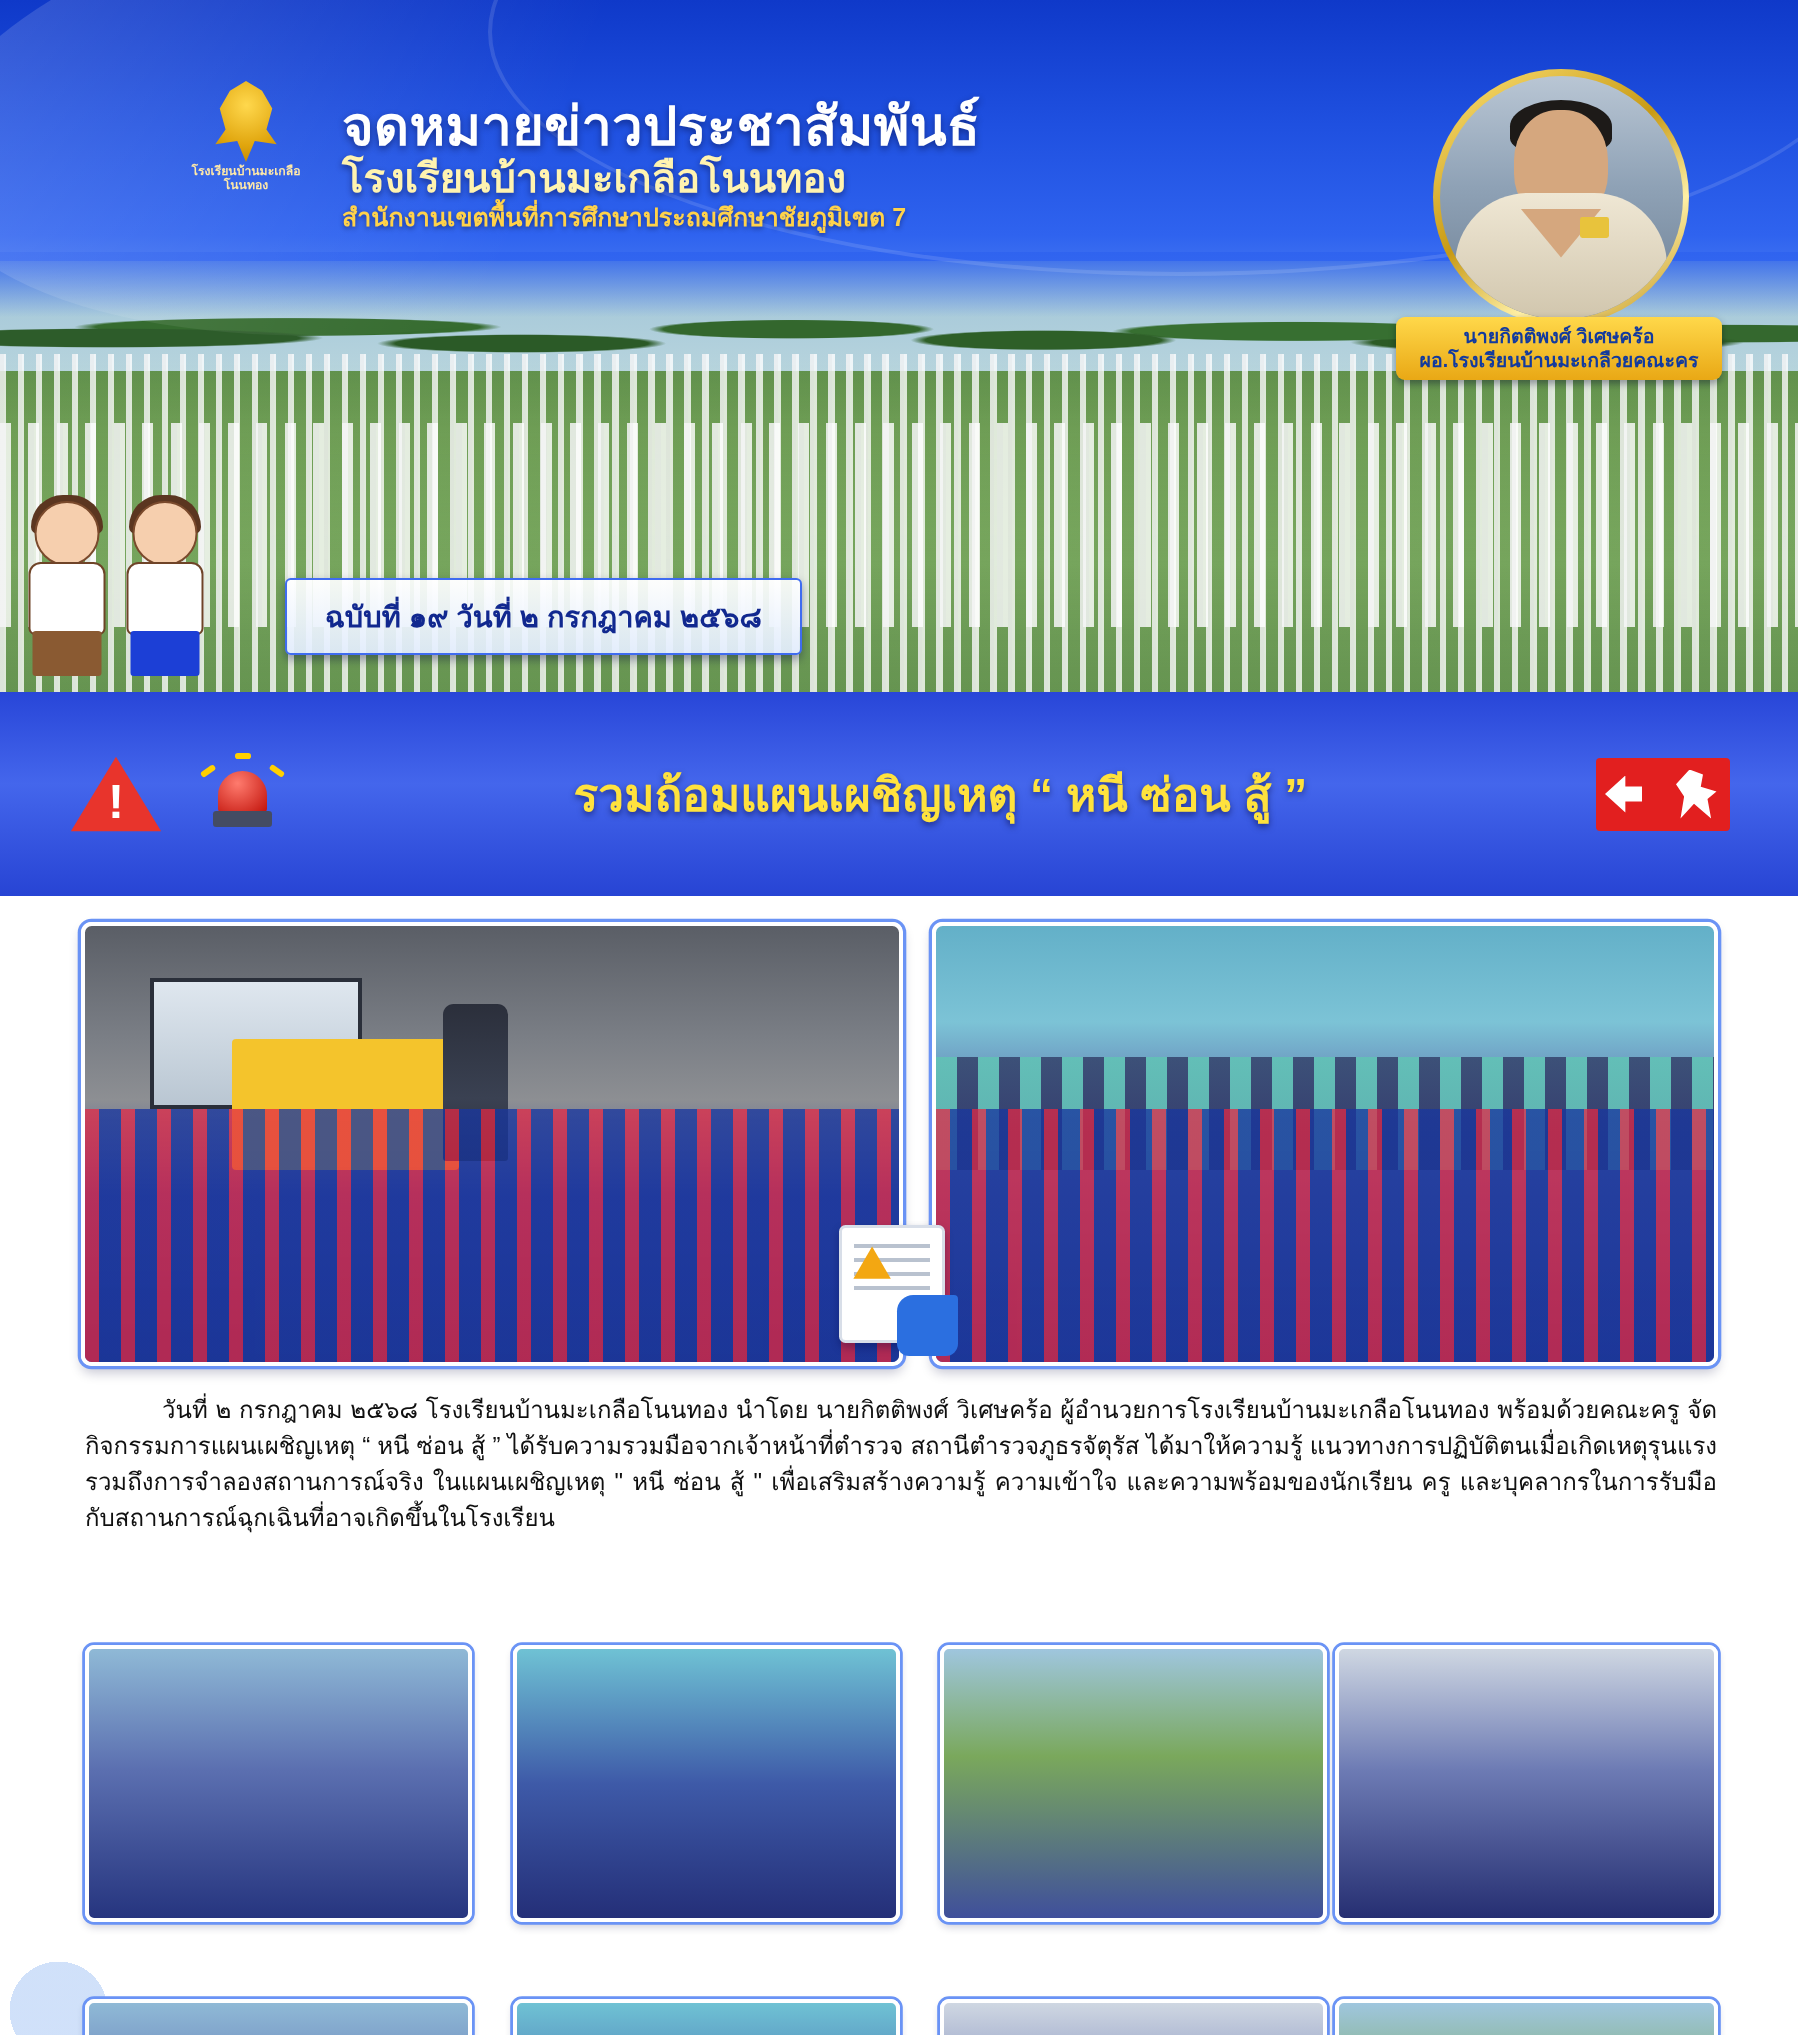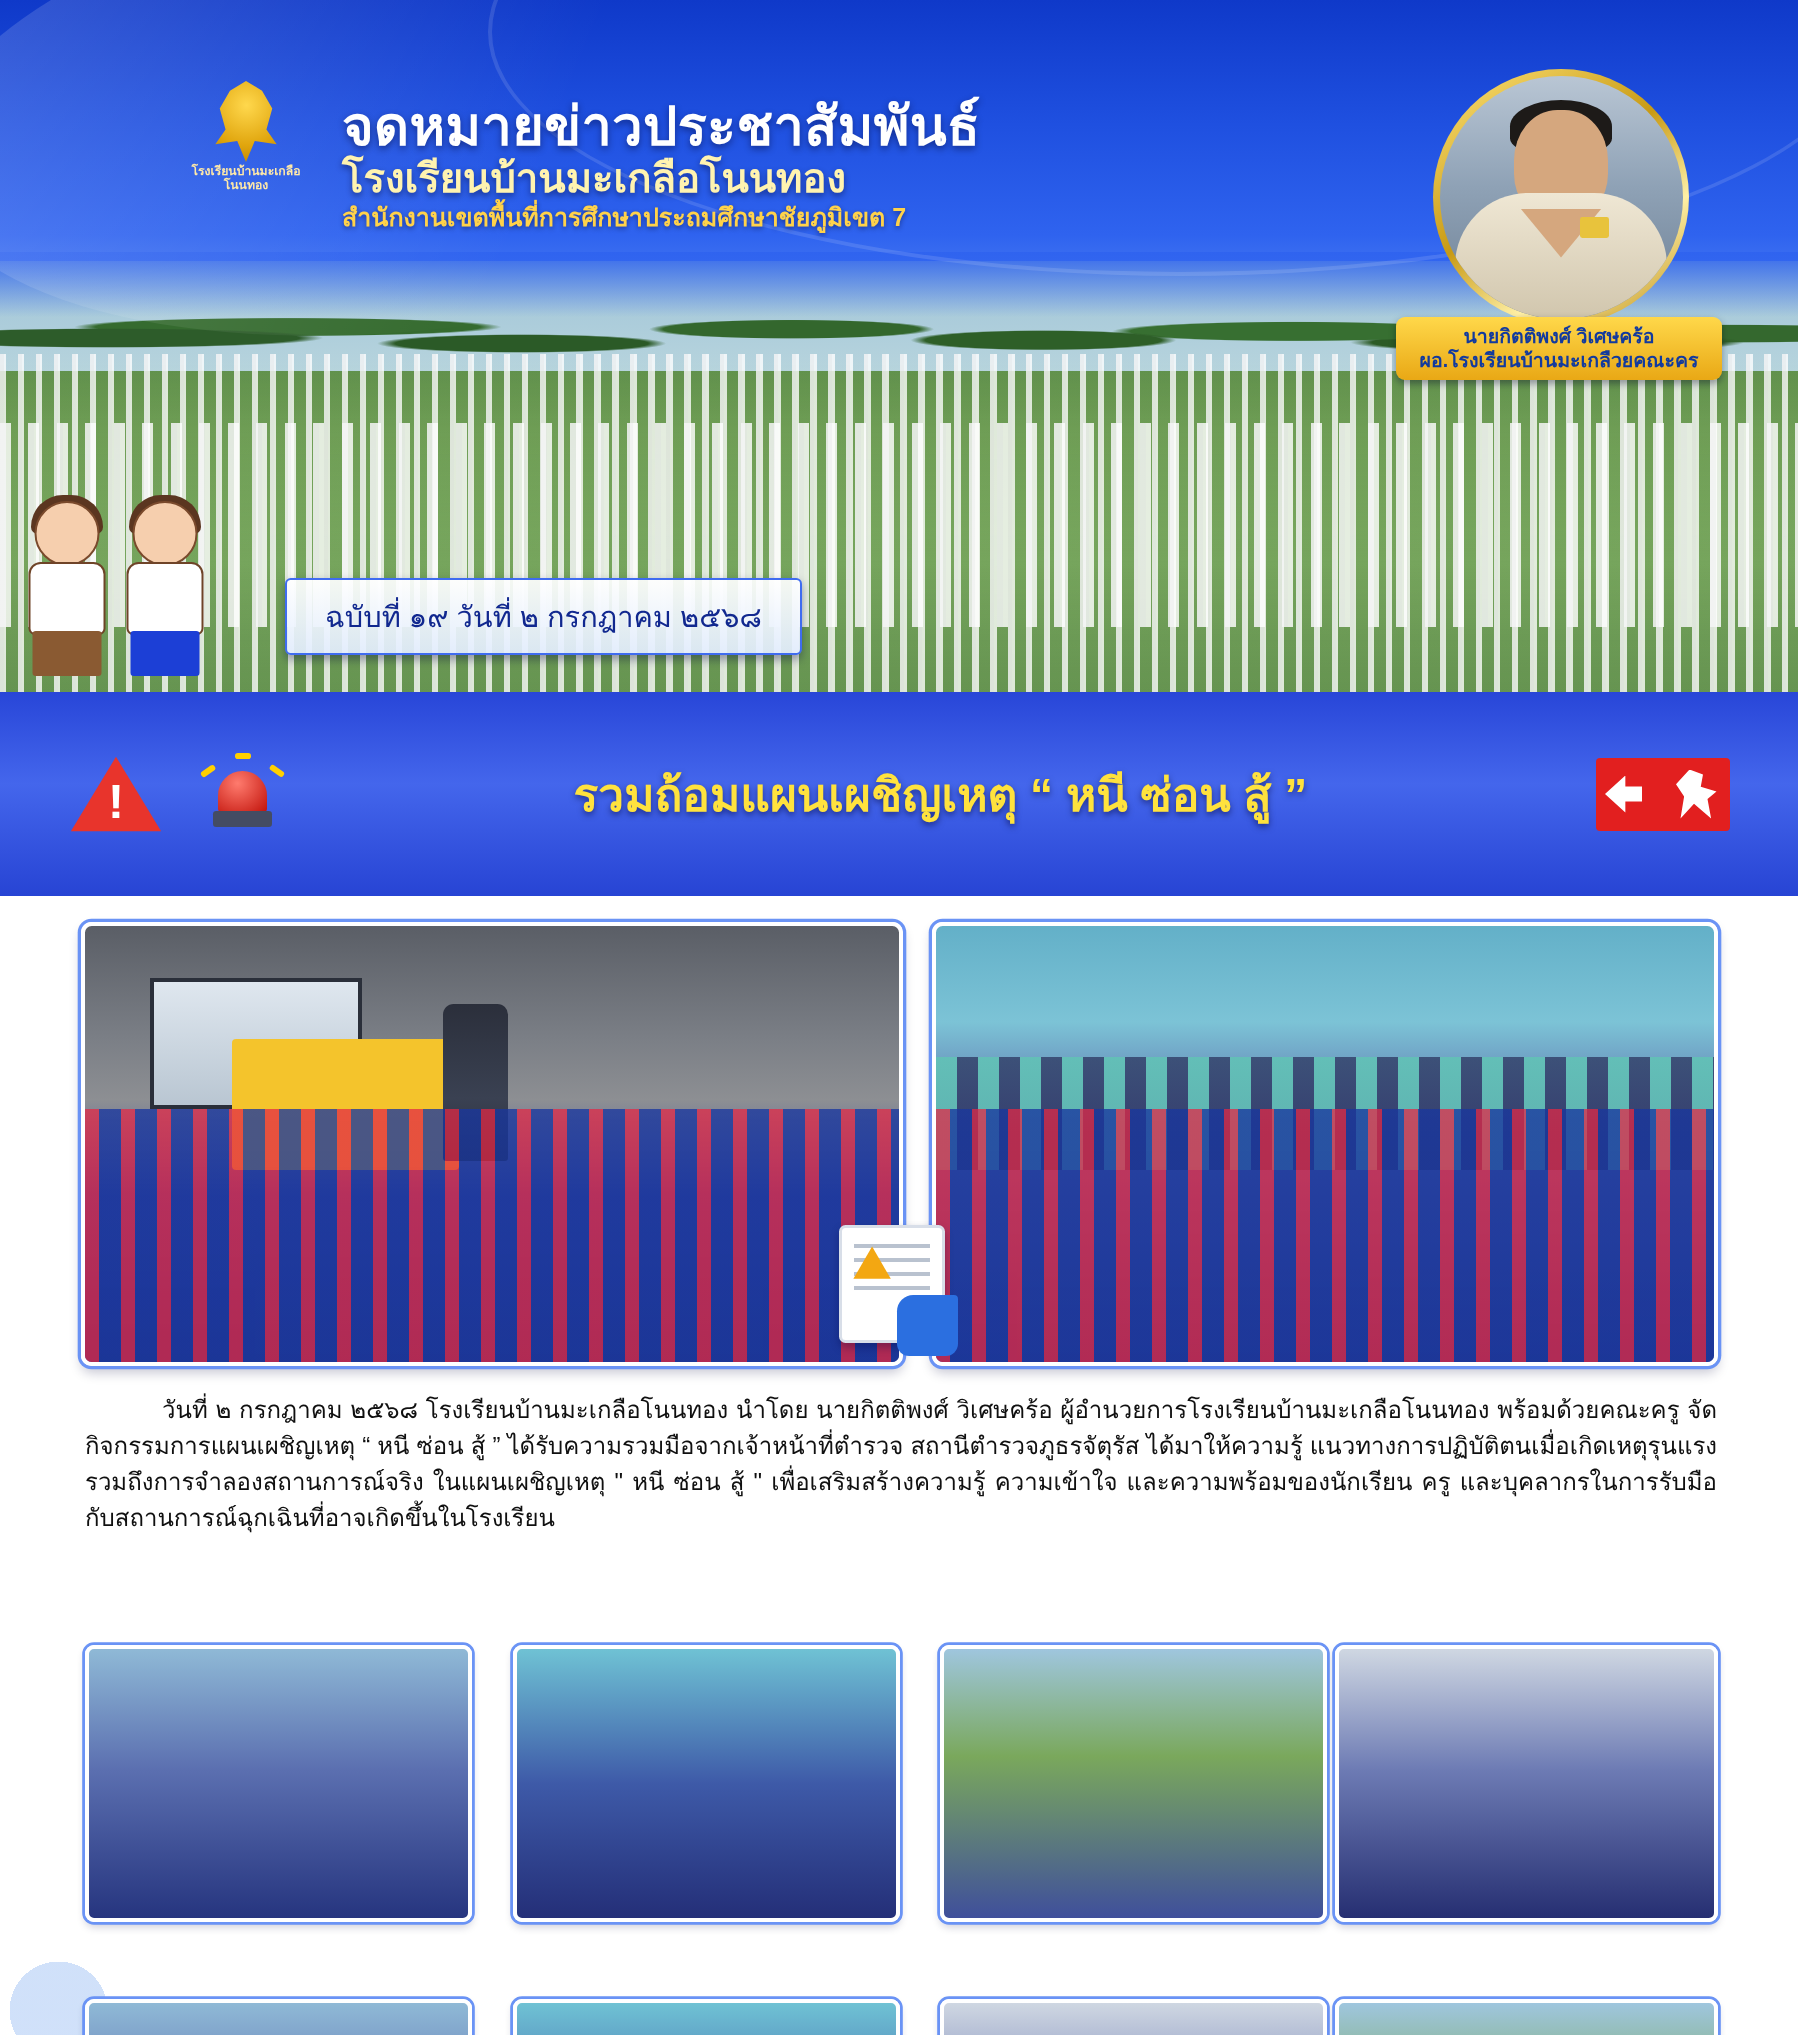--- a/index.html
+++ b/index.html
@@ -168,21 +168,21 @@
   
   .issue-ribbon {
     position: absolute; left: 285px; top: 578px; width: 517px; height: 77px;
     background: linear-gradient(180deg, rgba(255,255,255,.92), rgba(228,238,255,.92));
     border: 2.4px solid #3f6cf0;
     border-radius: 5.7px;
     display: flex; align-items: center; justify-content: center;
     box-shadow: 0 4.1px 9.8px rgba(0,0,60,.35);
   }
   .issue-ribbon span {
-    font-size: 29px; font-weight: normal; color: #11288f;
+    font-size: 29px; font-weight: bold; color: #11288f;
   }
 
   
   .mascots {
     position: absolute; left: 16.3px; top: 440px; width: 228px; height: 236px;
   }
   .kid { position: absolute; bottom: 0; width: 94px; height: 175px; }
   .kid .head { position: absolute; left: 50%; transform: translateX(-50%); top: 0; width: 65px; height: 65px; border-radius: 50%; background: #f6cfae; border: 2.4px solid #7a4a2c; }
   .kid .hair { position: absolute; left: 50%; transform: translateX(-50%); top: -5.7px; width: 72px; height: 39px; border-radius: 37px 37px 8.1px 8.1px; background: #5b3620; }
   .kid .body { position: absolute; left: 50%; transform: translateX(-50%); top: 61px; width: 77px; height: 73px; border-radius: 12.2px 12.2px 6.5px 6.5px; background: #fff; border: 2.4px solid #6f4428; }

